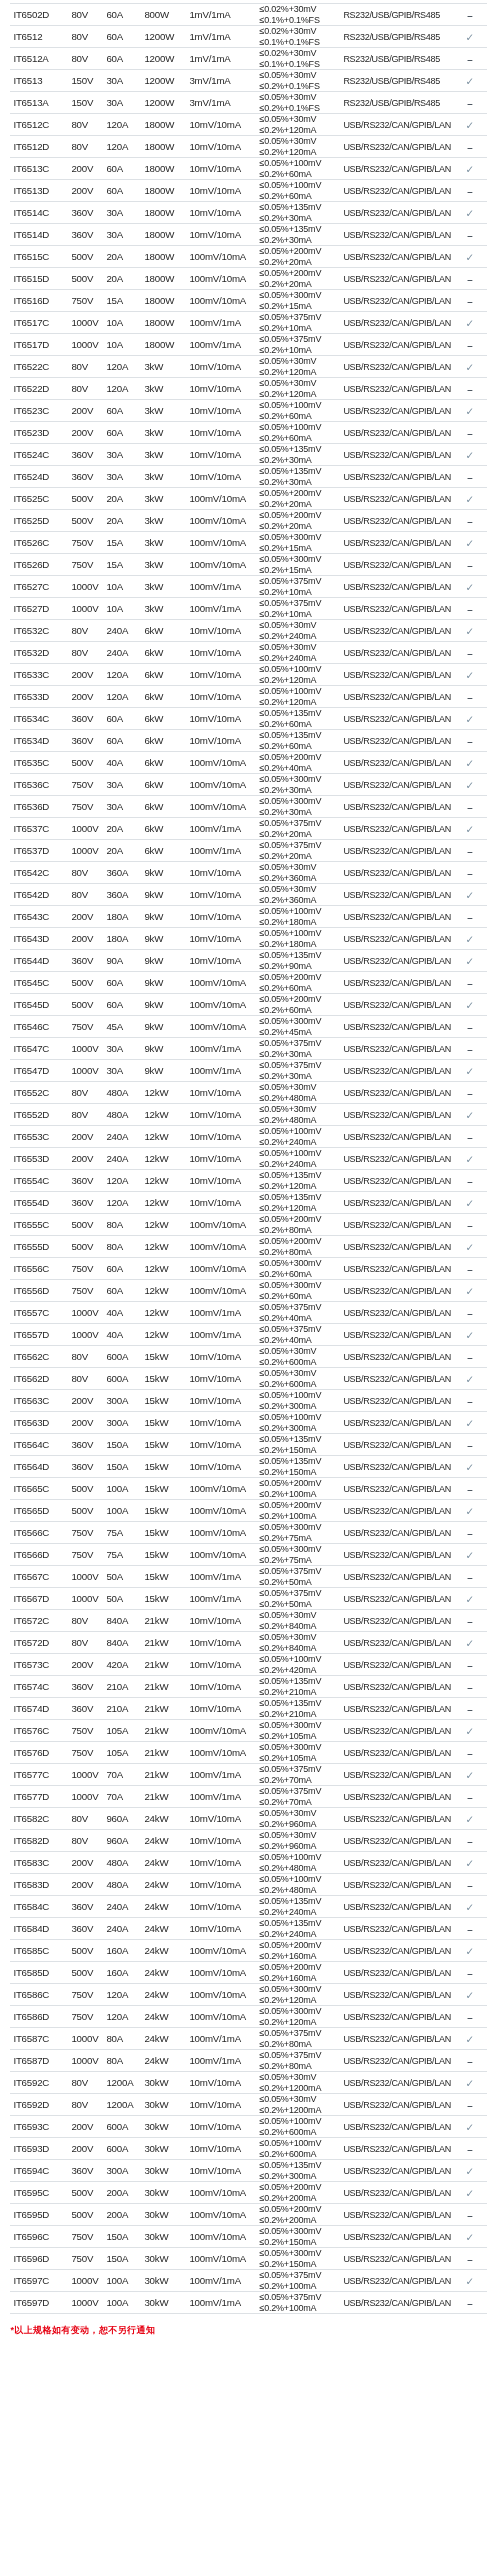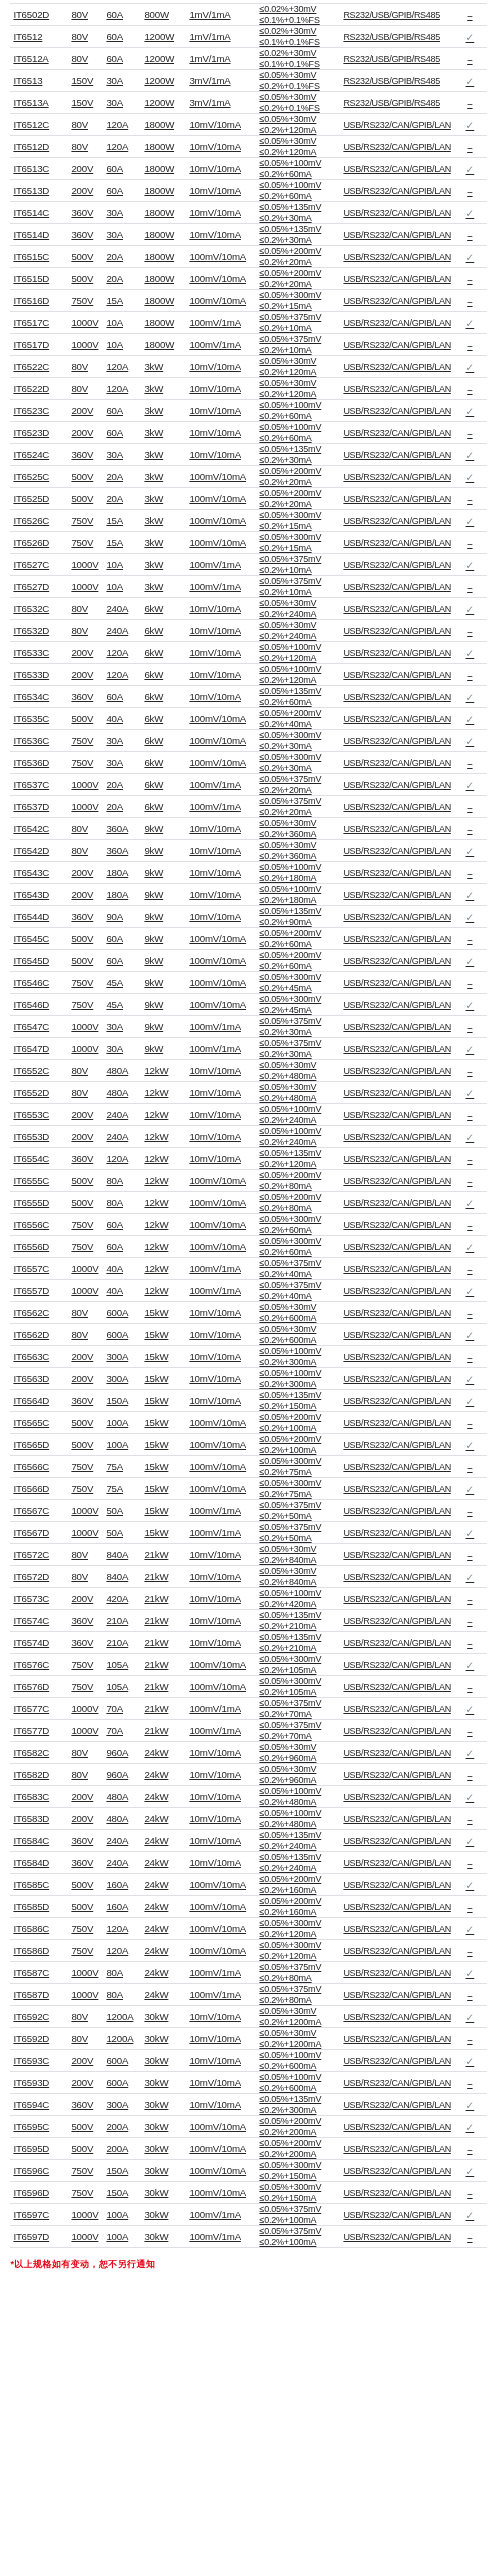--- a/index.html
+++ b/index.html
@@ -3,21 +3,21 @@
 <meta charset="utf-8">
 <style>
   * { margin:0; padding:0; box-sizing:border-box; }
   html,body { background:#ffffff; }
   body {
     width:492px; height:2576px;
     font-family:"Liberation Sans","DejaVu Sans",sans-serif;
     color:#262626;
     position:relative;
   }
-  .table-wrap { padding:3px 5.2px 0 10.4px;text-decoration:underline; }
+  .table-wrap { padding:3px 5.2px 0 10.4px; }
   table {
     width:476px;
     border-collapse:collapse;
     table-layout:fixed;
     border-top:0.7px solid #dde1e5;
   }
   td { vertical-align:middle; padding:0; overflow:hidden; white-space:nowrap; }
   tr { height:22px; border-bottom:0.7px solid #dde1e5; }
   .c-model   { padding-left:3px;  font-size:9.7px; letter-spacing:-0.2px; }
   .c-volt    { font-size:9.7px; letter-spacing:-0.2px; }
@@ -361,20 +361,35 @@
     <td class="c-acc">
       <div>≤0.05%+135mV</div>
       <div>≤0.2%+30mA</div>
     </td>
     <td class="c-int">USB/RS232/CAN/GPIB/LAN</td>
     <td class="c-chk">
       <span class="chk-yes" style="color: rgb(123, 144, 160);">✓</span>
     </td>
   </tr>
         <tr>
+    <td class="c-model">IT6524D</td>
+    <td class="c-volt">360V</td>
+    <td class="c-curr">30A</td>
+    <td class="c-pow">3kW</td>
+    <td class="c-res">10mV/10mA</td>
+    <td class="c-acc">
+      <div>≤0.05%+135mV</div>
+      <div>≤0.2%+30mA</div>
+    </td>
+    <td class="c-int">USB/RS232/CAN/GPIB/LAN</td>
+    <td class="c-chk">
+      <span class="chk-no" style="color: rgb(63, 74, 85);">–</span>
+    </td>
+  </tr>
+        <tr>
     <td class="c-model">IT6525C</td>
     <td class="c-volt">500V</td>
     <td class="c-curr">20A</td>
     <td class="c-pow">3kW</td>
     <td class="c-res">100mV/10mA</td>
     <td class="c-acc">
       <div>≤0.05%+200mV</div>
       <div>≤0.2%+20mA</div>
     </td>
     <td class="c-int">USB/RS232/CAN/GPIB/LAN</td>
@@ -526,20 +541,35 @@
     <td class="c-acc">
       <div>≤0.05%+135mV</div>
       <div>≤0.2%+60mA</div>
     </td>
     <td class="c-int">USB/RS232/CAN/GPIB/LAN</td>
     <td class="c-chk">
       <span class="chk-yes" style="color: rgb(123, 144, 160);">✓</span>
     </td>
   </tr>
         <tr>
+    <td class="c-model">IT6534D</td>
+    <td class="c-volt">360V</td>
+    <td class="c-curr">60A</td>
+    <td class="c-pow">6kW</td>
+    <td class="c-res">10mV/10mA</td>
+    <td class="c-acc">
+      <div>≤0.05%+135mV</div>
+      <div>≤0.2%+60mA</div>
+    </td>
+    <td class="c-int">USB/RS232/CAN/GPIB/LAN</td>
+    <td class="c-chk">
+      <span class="chk-no" style="color: rgb(63, 74, 85);">–</span>
+    </td>
+  </tr>
+        <tr>
     <td class="c-model">IT6535C</td>
     <td class="c-volt">500V</td>
     <td class="c-curr">40A</td>
     <td class="c-pow">6kW</td>
     <td class="c-res">100mV/10mA</td>
     <td class="c-acc">
       <div>≤0.05%+200mV</div>
       <div>≤0.2%+40mA</div>
     </td>
     <td class="c-int">USB/RS232/CAN/GPIB/LAN</td>
@@ -721,35 +751,20 @@
     <td class="c-acc">
       <div>≤0.05%+300mV</div>
       <div>≤0.2%+45mA</div>
     </td>
     <td class="c-int">USB/RS232/CAN/GPIB/LAN</td>
     <td class="c-chk">
       <span class="chk-no" style="color: rgb(63, 74, 85);">–</span>
     </td>
   </tr>
         <tr>
-    <td class="c-model">IT6546D</td>
-    <td class="c-volt">750V</td>
-    <td class="c-curr">45A</td>
-    <td class="c-pow">9kW</td>
-    <td class="c-res">100mV/10mA</td>
-    <td class="c-acc">
-      <div>≤0.05%+300mV</div>
-      <div>≤0.2%+45mA</div>
-    </td>
-    <td class="c-int">USB/RS232/CAN/GPIB/LAN</td>
-    <td class="c-chk">
-      <span class="chk-yes" style="color: rgb(123, 144, 160);">✓</span>
-    </td>
-  </tr>
-        <tr>
     <td class="c-model">IT6547C</td>
     <td class="c-volt">1000V</td>
     <td class="c-curr">30A</td>
     <td class="c-pow">9kW</td>
     <td class="c-res">100mV/1mA</td>
     <td class="c-acc">
       <div>≤0.05%+375mV</div>
       <div>≤0.2%+30mA</div>
     </td>
     <td class="c-int">USB/RS232/CAN/GPIB/LAN</td>
@@ -841,20 +856,35 @@
     <td class="c-acc">
       <div>≤0.05%+135mV</div>
       <div>≤0.2%+120mA</div>
     </td>
     <td class="c-int">USB/RS232/CAN/GPIB/LAN</td>
     <td class="c-chk">
       <span class="chk-no" style="color: rgb(63, 74, 85);">–</span>
     </td>
   </tr>
         <tr>
+    <td class="c-model">IT6554D</td>
+    <td class="c-volt">360V</td>
+    <td class="c-curr">120A</td>
+    <td class="c-pow">12kW</td>
+    <td class="c-res">10mV/10mA</td>
+    <td class="c-acc">
+      <div>≤0.05%+135mV</div>
+      <div>≤0.2%+120mA</div>
+    </td>
+    <td class="c-int">USB/RS232/CAN/GPIB/LAN</td>
+    <td class="c-chk">
+      <span class="chk-yes" style="color: rgb(123, 144, 160);">✓</span>
+    </td>
+  </tr>
+        <tr>
     <td class="c-model">IT6555C</td>
     <td class="c-volt">500V</td>
     <td class="c-curr">80A</td>
     <td class="c-pow">12kW</td>
     <td class="c-res">100mV/10mA</td>
     <td class="c-acc">
       <div>≤0.05%+200mV</div>
       <div>≤0.2%+80mA</div>
     </td>
     <td class="c-int">USB/RS232/CAN/GPIB/LAN</td>
@@ -988,20 +1018,35 @@
     <td class="c-curr">300A</td>
     <td class="c-pow">15kW</td>
     <td class="c-res">10mV/10mA</td>
     <td class="c-acc">
       <div>≤0.05%+100mV</div>
       <div>≤0.2%+300mA</div>
     </td>
     <td class="c-int">USB/RS232/CAN/GPIB/LAN</td>
     <td class="c-chk">
       <span class="chk-yes" style="color: rgb(123, 144, 160);">✓</span>
+    </td>
+  </tr>
+        <tr>
+    <td class="c-model">IT6564C</td>
+    <td class="c-volt">360V</td>
+    <td class="c-curr">150A</td>
+    <td class="c-pow">15kW</td>
+    <td class="c-res">10mV/10mA</td>
+    <td class="c-acc">
+      <div>≤0.05%+135mV</div>
+      <div>≤0.2%+150mA</div>
+    </td>
+    <td class="c-int">USB/RS232/CAN/GPIB/LAN</td>
+    <td class="c-chk">
+      <span class="chk-no" style="color: rgb(63, 74, 85);">–</span>
     </td>
   </tr>
         <tr>
     <td class="c-model">IT6564D</td>
     <td class="c-volt">360V</td>
     <td class="c-curr">150A</td>
     <td class="c-pow">15kW</td>
     <td class="c-res">10mV/10mA</td>
     <td class="c-acc">
       <div>≤0.05%+135mV</div>

